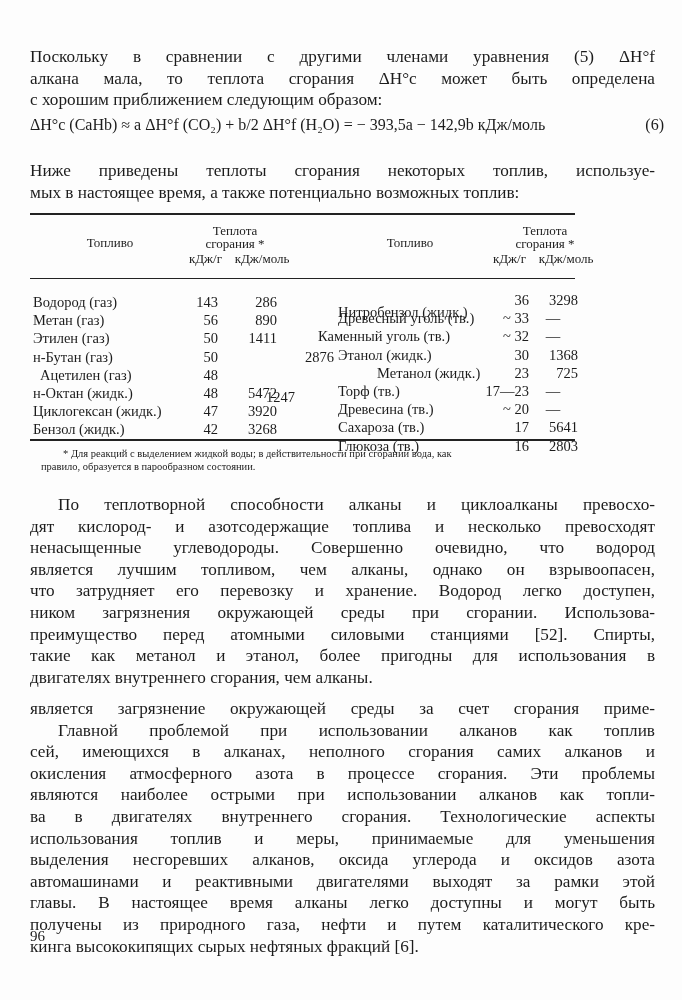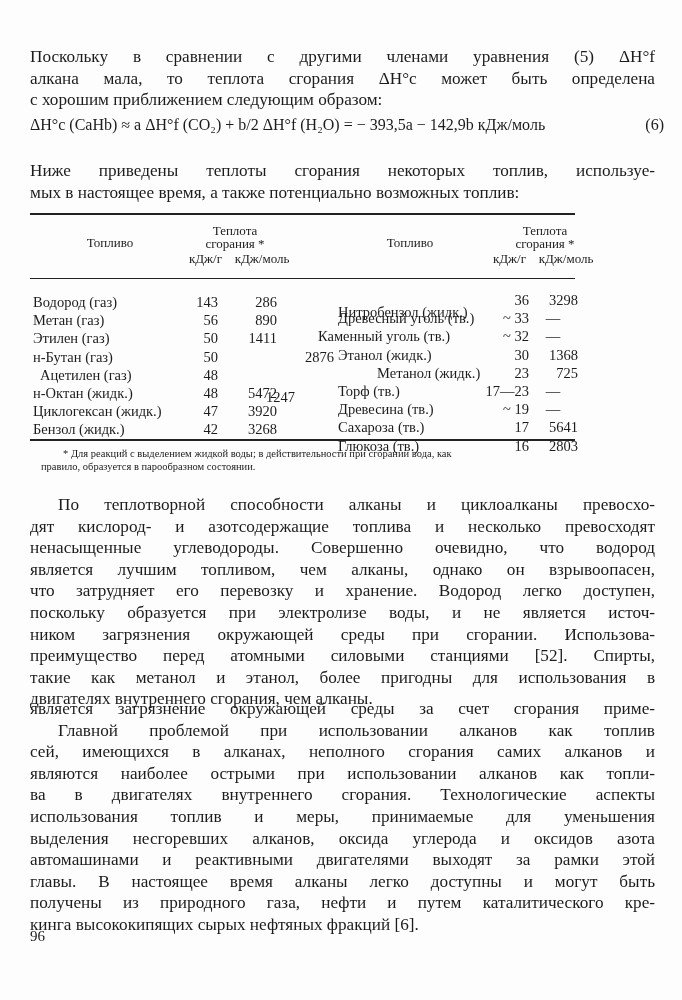--- a/index.html
+++ b/index.html
@@ -97,21 +97,21 @@
       <div class="row" style="left: 338px; top: 346.6px;">Этанол (жидк.)</div>
       <div class="cell" style="left: 469px; width: 60px; top: 346.6px;">30</div>
       <div class="cell" style="left: 518px; width: 60px; top: 346.6px;">1368</div>
       <div class="row" style="left: 338px; top: 364.8px; margin-left: 39px;">Метанол (жидк.)</div>
       <div class="cell" style="left: 469px; width: 60px; top: 364.8px;">23</div>
       <div class="cell" style="left: 518px; width: 60px; top: 364.8px;">725</div>
       <div class="row" style="left: 338px; top: 383px;">Торф (тв.)</div>
       <div class="cell" style="left: 469px; width: 60px; top: 383px;">17—23</div>
       <div class="cell" style="left: 538px; width: 30px; top: 383px; text-align: center;">—</div>
       <div class="row" style="left: 338px; top: 401.2px;">Древесина (тв.)</div>
-      <div class="cell" style="left: 469px; width: 60px; top: 401.2px;">~ 19</div>
+      <div class="cell" style="left: 469px; width: 60px; top: 401.2px;">~ 20</div>
       <div class="cell" style="left: 538px; width: 30px; top: 401.2px; text-align: center;">—</div>
       <div class="row" style="left: 338px; top: 419.4px;">Сахароза (тв.)</div>
       <div class="cell" style="left: 469px; width: 60px; top: 419.4px;">17</div>
       <div class="cell" style="left: 518px; width: 60px; top: 419.4px;">5641</div>
       <div class="row" style="left: 338px; top: 437.6px;">Глюкоза (тв.)</div>
       <div class="cell" style="left: 469px; width: 60px; top: 437.6px;">16</div>
       <div class="cell" style="left: 518px; width: 60px; top: 437.6px;">2803</div>
     </div>
 
   <div class="rule" style="top:439px;"></div>
@@ -121,31 +121,31 @@
     <div>правило, образуется в парообразном состоянии.</div>
   </div>
 </div>
 
 <div class="p" style="top:494px;">
   <span class="line indent">По теплотворной способности алканы и циклоалканы превосхо-</span>
   <span class="line">дят кислород- и азотсодержащие топлива и несколько превосходят</span>
   <span class="line">ненасыщенные углеводороды. Совершенно очевидно, что водород</span>
   <span class="line">является лучшим топливом, чем алканы, однако он взрывоопасен,</span>
   <span class="line">что затрудняет его перевозку и хранение. Водород легко доступен,</span>
-  <span class="line">поскольку образуется при электролизе воды, и не является источ-</span>
   <span class="line">ником загрязнения окружающей среды при сгорании. Использова-</span>
   <span class="line">преимущество перед атомными силовыми станциями [52]. Спирты,</span>
   <span class="line">такие как метанол и этанол, более пригодны для использования в</span>
   <span class="line last">двигателях внутреннего сгорания, чем алканы.</span>
 </div>
 
 <div class="p" style="top:698px;">
   <span class="line">является загрязнение окружающей среды за счет сгорания приме-</span>
   <span class="line indent">Главной проблемой при использовании алканов как топлив</span>
   <span class="line">сей, имеющихся в алканах, неполного сгорания самих алканов и</span>
+  <span class="line">окисления атмосферного азота в процессе сгорания. Эти проблемы</span>
   <span class="line">являются наиболее острыми при использовании алканов как топли-</span>
   <span class="line">ва в двигателях внутреннего сгорания. Технологические аспекты</span>
   <span class="line">использования топлив и меры, принимаемые для уменьшения</span>
   <span class="line">выделения несгоревших алканов, оксида углерода и оксидов азота</span>
   <span class="line">автомашинами и реактивными двигателями выходят за рамки этой</span>
   <span class="line">главы. В настоящее время алканы легко доступны и могут быть</span>
   <span class="line">получены из природного газа, нефти и путем каталитического кре-</span>
   <span class="line last">кинга высококипящих сырых нефтяных фракций [6].</span>
 </div>
 

